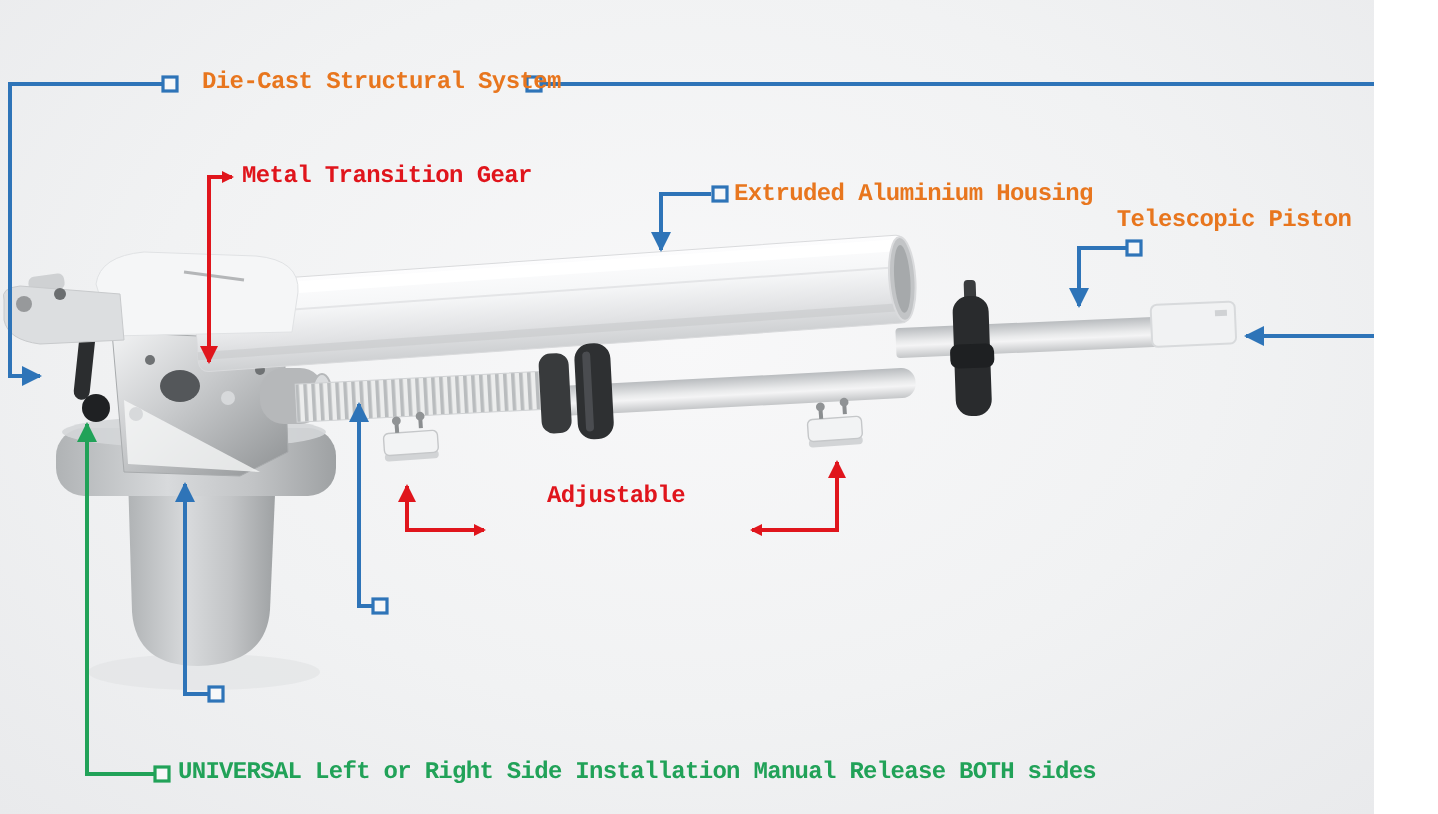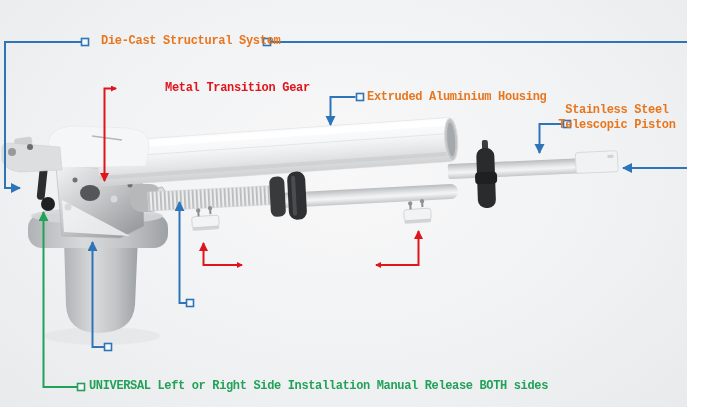--- a/index.html
+++ b/index.html
@@ -192,29 +192,29 @@
     <path d="M116,88.5 H104.5 V181" stroke="#e0151c" stroke-width="2" fill="none" marker-start="url(#mRedSmall)" marker-end="url(#mRed)"></path>
 
     <g stroke="#e0151c" stroke-width="2" fill="none">
       <path d="M242,265 H203.5 V243" marker-start="url(#mRedSmall)" marker-end="url(#mRed)"></path>
       <path d="M376,265 H418.5 V231" marker-start="url(#mRedSmall)" marker-end="url(#mRed)"></path>
     </g>
   </svg>
 
   <div class="label orange" style="left:101px;top:35px;">Die-Cast Structural System</div>
 
-  <div class="label red" style="left:121px;top:82px;margin-left:44px;">Metal Transition Gear</div>
+  <div class="label red" style="left:121px;top:82px;">Metal Transition Gear</div>
 
   <div class="label orange" style="left:367px;top:91px;">Extruded Aluminium Housing</div>
 
   <div class="label orange center" style="left:552px;top:103px;width:130px;line-height:15px;">
-    <span>Stainless Steel</span>
     <span>Telescopic Piston</span>
   </div>
 
   <div class="label red center" style="left:233px;top:242px;width:150px;line-height:13.5px;">
+    <span>Adjustable</span>
   </div>
 
 
 
   <div class="label green" style="left:89px;top:380px;letter-spacing:-0.35px;">UNIVERSAL Left or Right Side Installation Manual Release BOTH sides</div>
 
 </div>
 
 </body></html>

